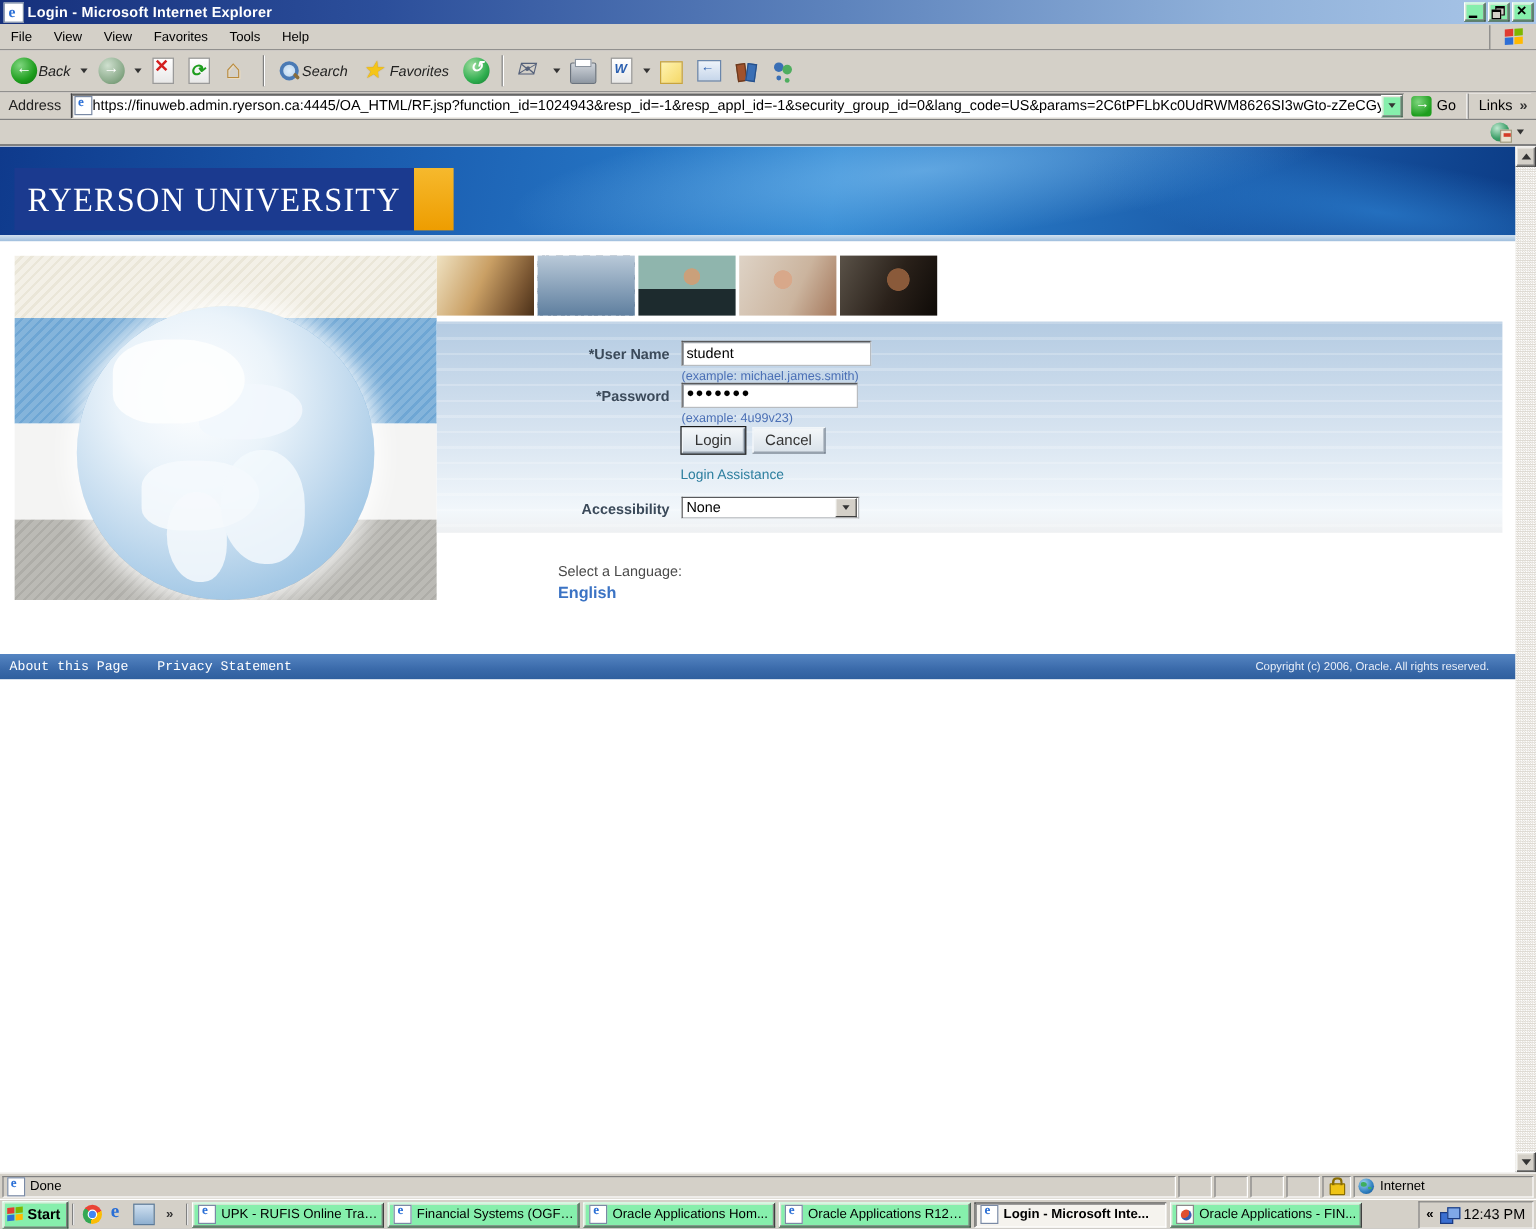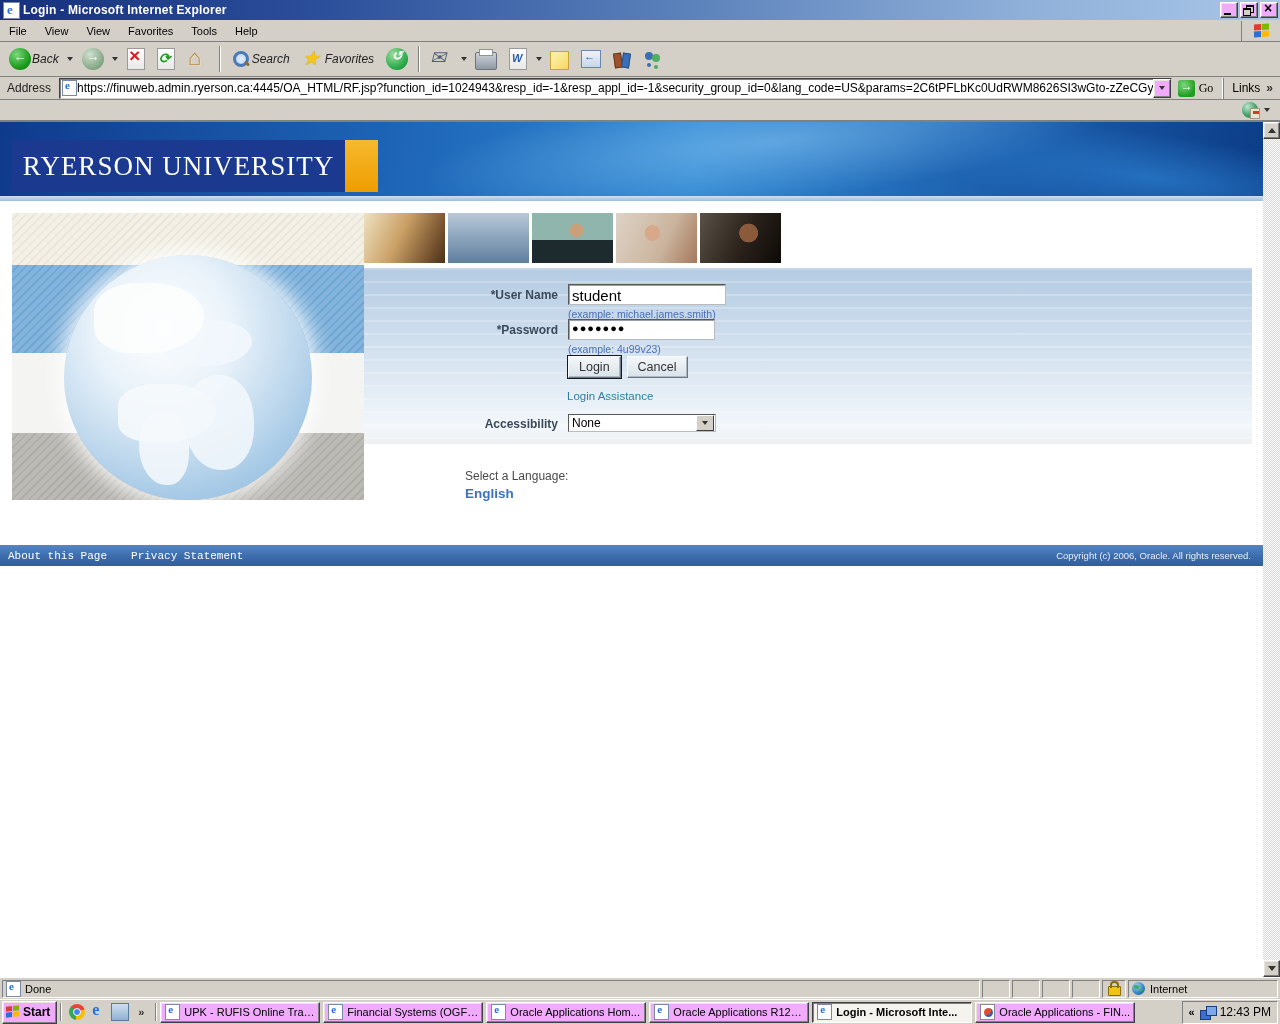--- a/index.html
+++ b/index.html
@@ -1,21 +1,21 @@
 <!DOCTYPE html>
 <html><head>
 <meta charset="utf-8">
 <style>
   html,body{margin:0;padding:0;}
   body{font-family:"Liberation Sans",sans-serif;background:#555;}
   .screen{position:relative;width:1280px;height:1024px;background:#fff;overflow:hidden;font-size:11px;color:#000;}
 
   
   .chrome{background:#d4d0c8;}
-  .raised{background:#f0abfc;border:1px solid;border-color:#ffffff #404040 #404040 #ffffff;box-shadow:inset -1px -1px 0 #808080,inset 1px 1px 0 #e8e5de;}
+  .raised{background:#86efac;border:1px solid;border-color:#ffffff #404040 #404040 #ffffff;box-shadow:inset -1px -1px 0 #808080,inset 1px 1px 0 #e8e5de;}
   .pressed{background:#f5f3ee;border:1px solid;border-color:#404040 #ffffff #ffffff #404040;box-shadow:inset 1px 1px 0 #808080;}
 
   
   .titlebar{position:absolute;left:0;top:0;width:1280px;height:20px;background:linear-gradient(90deg,#16307c,#2c4f9b 25%,#5e84bd 55%,#8fb0d9 80%,#a9c6e8);display:flex;align-items:center;padding:0 2px;box-sizing:border-box;}
   .app-ico{width:15px;height:15px;background:#fff;border:1px solid #7a8aa5;margin:0 3px 0 1px;position:relative;flex:none;}
   .app-ico::before{content:"e";position:absolute;left:3px;top:-1px;color:#2a6fd6;font-weight:bold;font-size:13px;font-family:"Liberation Serif",serif;}
   .title-text{color:#fff;font-weight:bold;font-size:12px;letter-spacing:.2px;flex:1;white-space:nowrap;overflow:hidden;}
   .win-controls{display:flex;gap:2px;flex:none;}
   .wc{width:16px;height:14px;position:relative;cursor:default;}
   .wc-min::before{content:"";position:absolute;left:3px;bottom:2px;width:7px;height:2px;background:#000;}
@@ -70,21 +70,21 @@
   .icn-msgr{width:20px;height:18px;position:relative;flex:none;}
   .icn-msgr::before{content:"";position:absolute;left:2px;top:2px;width:8px;height:8px;border-radius:50%;background:#3a6fb5;box-shadow:0 9px 0 -2px #3a6fb5;}
   .icn-msgr::after{content:"";position:absolute;left:9px;top:4px;width:8px;height:8px;border-radius:50%;background:#4fae5f;box-shadow:0 9px 0 -2px #4fae5f;}
 
   
   .addressbar{position:absolute;left:0;top:77px;width:1280px;height:23px;display:flex;align-items:center;padding:0 3px;box-sizing:border-box;border-bottom:1px solid #808080;gap:4px;}
   .addr-label{padding:0 4px;font-size:12px;color:#222;}
   .addr-field{flex:1;height:19px;display:flex;align-items:center;background:#fff;border:1px solid;border-color:#404040 #d4d0c8 #d4d0c8 #404040;box-shadow:inset 1px 1px 0 #808080;padding-left:2px;overflow:hidden;}
   .addr-text{flex:1;font-size:12px;white-space:nowrap;overflow:hidden;}
   .addr-drop{width:16px;height:17px;display:flex;align-items:center;justify-content:center;flex:none;}
-  .go-btn{display:flex;align-items:center;gap:4px;padding:1px 6px 1px 2px;font-size:12px;font-family:Liberation Serif, serif;}
+  .go-btn{display:flex;align-items:center;gap:4px;padding:1px 6px 1px 2px;font-size:12px;}
   .go-ico{width:17px;height:17px;border-radius:3px;background:radial-gradient(circle at 35% 30%,#7fd67f,#1e9e1e 70%);position:relative;}
   .go-ico::before{content:"→";position:absolute;left:3px;top:-1px;color:#fff;font-weight:bold;font-size:12px;}
   .links-zone{display:flex;align-items:center;border-left:1px solid #808080;box-shadow:-1px 0 0 #fff;height:21px;padding:0 4px 0 8px;gap:6px;font-size:12px;}
   .chev2::before{content:"»";font-weight:bold;color:#333;}
 
   
   .extrabar{position:absolute;left:0;top:100px;width:1280px;height:22px;display:flex;align-items:center;justify-content:flex-end;padding:0 10px;box-sizing:border-box;border-bottom:2px solid;border-color:#808080;}
   .ext-globe{width:16px;height:16px;border-radius:50%;background:radial-gradient(circle at 35% 30%,#bfe8d0,#3fa06a 55%,#1f7a4a);position:relative;margin-right:6px;}
   .ext-globe::before{content:"";position:absolute;right:-2px;bottom:-1px;width:8px;height:9px;background:#e8e2d0;border:1px solid #a09a80;}
   .ext-globe::after{content:"";position:absolute;right:-1px;bottom:4px;width:6px;height:3px;background:#d43c28;}
@@ -115,21 +115,21 @@
   .p1{background:linear-gradient(115deg,#efe2c2,#caa065 45%,#7a5632 80%,#4a3018);}
   .p2{background:linear-gradient(180deg,#b9c9d8,#5f7f9f),repeating-linear-gradient(45deg,transparent 0 6px,rgba(20,40,70,.5) 6px 8px),repeating-linear-gradient(-45deg,transparent 0 6px,rgba(20,40,70,.5) 6px 8px);background-blend-mode:normal;}
   .p3{background:radial-gradient(circle at 55% 35%,#caa07a 0 12%,transparent 13%),linear-gradient(180deg,#8fb5ad 0 55%,#1d2b2e 55% 100%);}
   .p4{background:radial-gradient(circle at 45% 40%,#d8a88a 0 14%,transparent 15%),linear-gradient(115deg,#ded3c6,#cbb49e 60%,#a5785c);}
   .p5{background:radial-gradient(circle at 60% 40%,#8a5a3a 0 16%,transparent 17%),linear-gradient(115deg,#5a5248,#2a211a 55%,#0e0a07);}
 
   .form-panel{position:absolute;left:364px;top:146px;width:888px;height:176px;background:repeating-linear-gradient(180deg,rgba(255,255,255,.22) 0 2px,rgba(255,255,255,0) 2px 13px),linear-gradient(180deg,#b4cbe2,#d9e5f1 55%,#f2f7fb 90%,#eef0f2);}
   .frm-label{position:absolute;left:0;width:194px;text-align:right;font-weight:bold;color:#3b4a5a;font-size:12px;}
   .lbl-user{top:20px;}
   .lbl-pass{top:55px;}
-  .txt-input{position:absolute;left:204px;background:#fff;border:1px solid;border-color:#58595b #b8bcc0 #b8bcc0 #58595b;box-shadow:inset 1px 1px 0 #9aa0a6;font-size:15px;font-family:"Liberation Sans",sans-serif;padding:2px 3px;box-sizing:border-box;}
+  .txt-input{position:absolute;left:204px;background:#fff;border:1px solid;border-color:#58595b #b8bcc0 #b8bcc0 #58595b;box-shadow:inset 1px 1px 0 #9aa0a6;font-size:12px;font-family:"Liberation Sans",sans-serif;padding:2px 3px;box-sizing:border-box;}
   .in-user{top:16px;width:158px;height:21px;}
   .in-pass{top:51px;width:147px;height:21px;font-weight:bold;letter-spacing:1px;font-size:11px;}
   .hint{position:absolute;left:204px;color:#4a6fb5;font-size:10.5px;}
   .hint1{top:40px;}
   .hint2{top:75px;}
   .btn-row{position:absolute;left:204px;top:88px;display:flex;gap:6px;}
   .oaf-btn{height:22px;padding:0 10px;font-size:12.5px;color:#333;background:linear-gradient(180deg,#f4f7f9,#d9e2ea);border:1px solid;border-color:#f8fafc #6a7684 #6a7684 #f8fafc;box-shadow:inset -1px -1px 0 #aeb8c2;}
   .btn-default{outline:1px solid #1a1a1a;}
   .assist-link{position:absolute;left:203px;top:122px;color:#2e7f9f;font-size:11.5px;cursor:pointer;}
   .lbl-access{top:149px;}
@@ -138,21 +138,21 @@
   .sel-btn{width:16px;height:14px;margin-right:1px;background:#d4d0c8;border:1px solid;border-color:#fff #404040 #404040 #fff;display:flex;align-items:center;justify-content:center;flex:none;}
 
   .lang-block{position:absolute;left:465px;top:347px;}
   .lang-label{font-weight:normal;color:#4a4a4a;font-size:12px;}
   .lang-link{color:#3b73c4;font-weight:bold;font-size:13.5px;margin-top:3px;cursor:pointer;}
 
   .oaf-footer{position:absolute;left:0;top:423px;width:1263px;height:21px;background:linear-gradient(180deg,#5585c2,#3a6aaa 60%,#2f5f9e);display:flex;align-items:center;color:#fff;}
   .ft-link{margin-left:8px;font-size:11px;cursor:pointer;font-family:Liberation Mono, monospace;}
   .ft-link + .ft-link{margin-left:24px;}
   .ft-spacer{flex:1;}
-  .ft-copy{margin-right:12px;font-size:9.5px;color:#e8eef8;}
+  .ft-copy{margin-right:22px;font-size:9.5px;color:#e8eef8;}
 
   
   .scrollbar{position:absolute;right:0;top:0;width:17px;height:855px;background:repeating-conic-gradient(#ffffff 0% 25%,#dcd8d0 0% 50%) 0 0/2px 2px;}
   .sb-btn{position:absolute;left:0;width:17px;height:17px;background:#d4d0c8;border:1px solid;border-color:#fff #404040 #404040 #fff;box-shadow:inset -1px -1px 0 #808080,inset 1px 1px 0 #e8e5de;display:flex;align-items:center;justify-content:center;box-sizing:border-box;}
   .sb-up{top:0;}
   .sb-down{bottom:0;}
   .tri-up{width:0;height:0;border-left:4px solid transparent;border-right:4px solid transparent;border-bottom:5px solid #333;}
   .tri-down{width:0;height:0;border-left:4px solid transparent;border-right:4px solid transparent;border-top:5px solid #333;}
 
   

